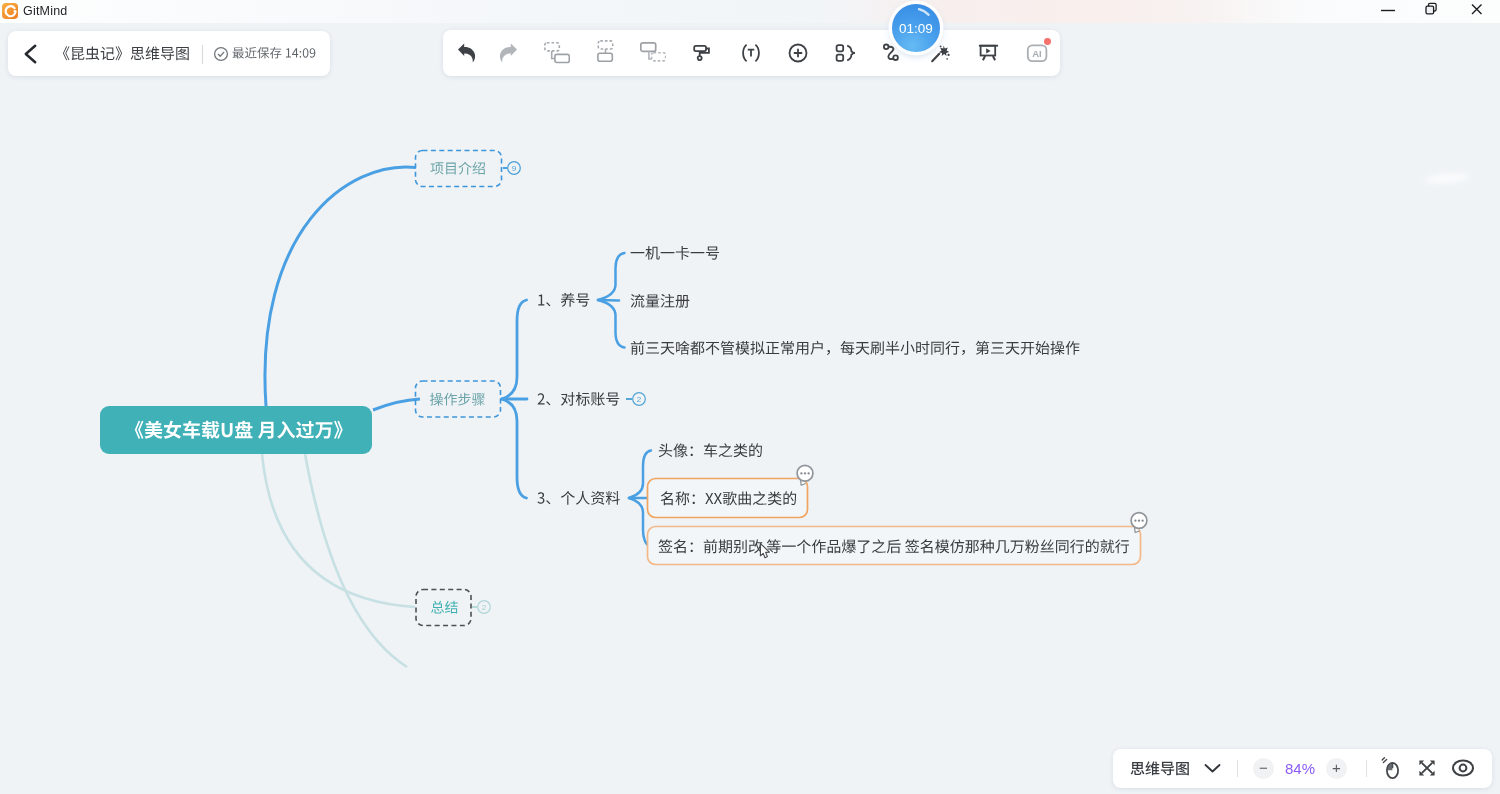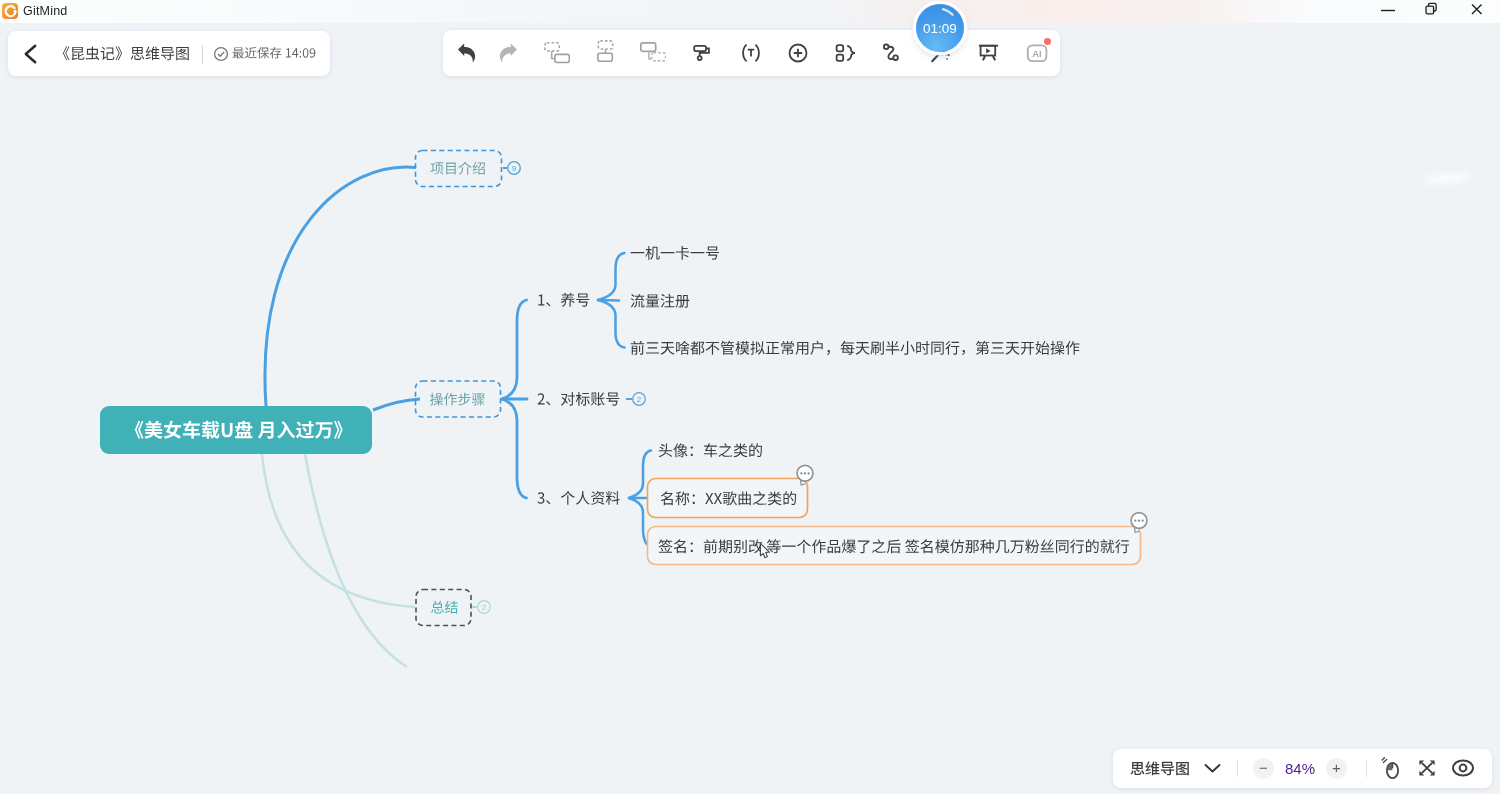--- a/index.html
+++ b/index.html
@@ -11,21 +11,21 @@
   .logoname{position:absolute;left:23px;top:4px;font-size:12.5px;color:#1e2124;letter-spacing:0.2px;text-align:right;}
   .winbtn{position:absolute;top:0;color:#222;}
   .panel{position:absolute;background:#fff;border-radius:8px;box-shadow:0 1px 5px rgba(30,50,80,0.10);}
   #tl-panel{left:8px;top:31px;width:322px;height:45px;}
   #toolbar{left:443px;top:30px;width:617px;height:46px;}
   #br-panel{left:1113px;top:749px;width:379px;height:39px;}
   .divider{position:absolute;width:1px;background:#dfe2e5;}
   #timer{position:absolute;left:892px;top:4px;width:48px;height:48px;border-radius:50%;
     background:radial-gradient(circle at 42% 88%, #66bbf3 0%, #459ceb 50%, #3388e2 100%);
     box-shadow:0 0 0 3.5px rgba(255,255,255,0.95), 0 3px 9px rgba(110,150,200,0.45);
-    color:#fff;font-size:13.5px;display:flex;align-items:center;justify-content:center;z-index:30;margin-left:24px;}
+    color:#fff;font-size:13.5px;display:flex;align-items:center;justify-content:center;z-index:30;}
   .ticon{position:absolute;top:41px;width:24px;height:24px;}
   .smudge{position:absolute;left:1424px;top:174px;width:46px;height:9px;border-radius:50%;
     background:rgba(255,255,255,0.75);filter:blur(3px);transform:rotate(-5deg);}
   #maplayer{position:absolute;left:0;top:0;z-index:1;}
   .zbtn{position:absolute;top:758px;width:21px;height:21px;border-radius:50%;background:#f0f2f4;
     color:#595e63;text-align:center;line-height:19px;font-size:15px;}
 </style>
 </head>
 <body>
 <div class="titlebar"></div>
@@ -238,21 +238,21 @@
     </svg>
     <span>01:09</span>
   </div>
 
 <div class="panel" id="br-panel"></div>
 <svg style="position:absolute;left:1203px;top:761px;z-index:11" width="20" height="14" viewBox="0 0 20 14">
   <path d="M2.5,4 l7,6.5 7,-6.5" fill="none" stroke="#33363a" stroke-width="1.9" stroke-linecap="round" stroke-linejoin="round"></path>
 </svg>
 <div class="divider" style="left:1237px;top:760px;height:17px;z-index:11"></div>
 <div class="zbtn" style="left:1253px;">−</div>
-<div style="position:absolute;left:1277px;top:760px;width:46px;text-align:center;font-size:15px;color:#4c1d95;z-index:11">84%</div>
+<div style="position:absolute;left:1277px;top:760px;width:46px;text-align:center;font-size:15px;color:#8b5cf6;z-index:11">84%</div>
 <div class="zbtn" style="left:1326px;">+</div>
 <div class="divider" style="left:1366px;top:760px;height:17px;z-index:11"></div>
 <svg style="position:absolute;left:1380px;top:755px;z-index:11" width="24" height="26" viewBox="0 0 24 26">
   <g stroke="#44474b" fill="none">
     <path d="M3.4,7.4 Q4.9,5.9 6.6,4.4 M2.2,5 Q3.3,3.9 4.5,2.8" stroke-width="1.4" stroke-linecap="round"></path>
     <ellipse cx="12.5" cy="15.5" rx="5.6" ry="7.6" stroke-width="1.8"></ellipse>
     <path d="M12.5,8.2 V13.2" stroke-width="1.6"></path>
   </g>
   <path d="M12.3,8.8 A4.9,6.8 0 0 0 7.6,15.3 L12.3,15.3 Z" fill="#585c60" opacity="0.9"></path>
 </svg>

